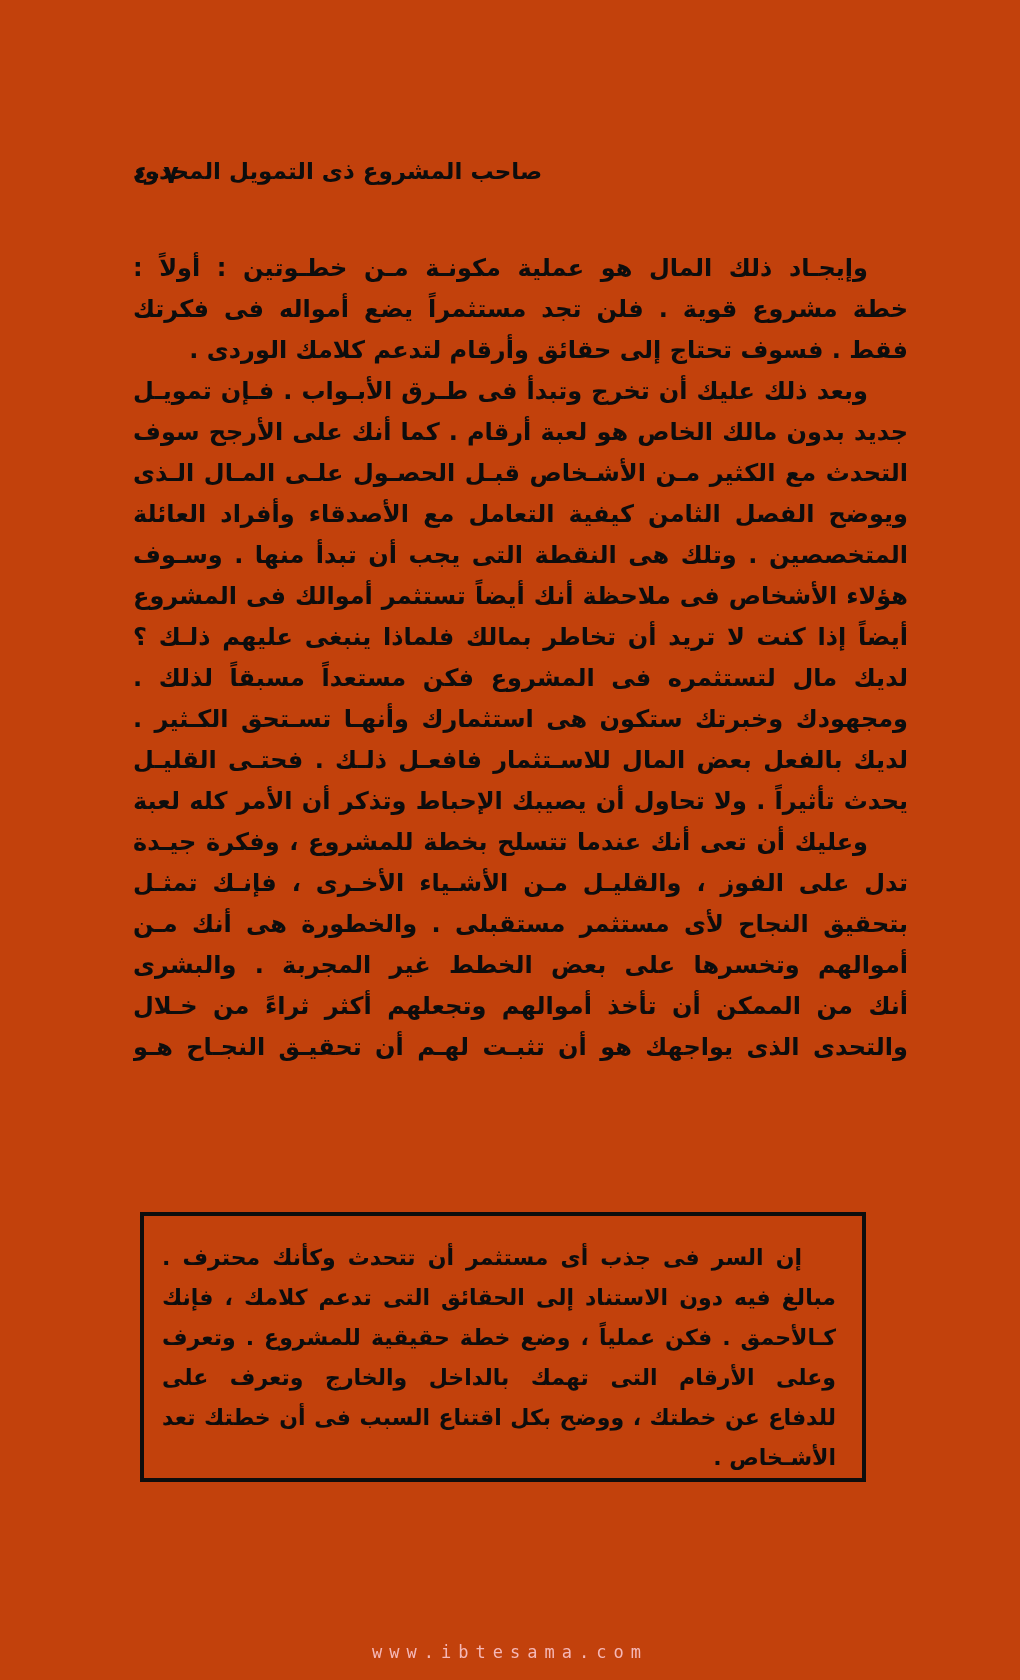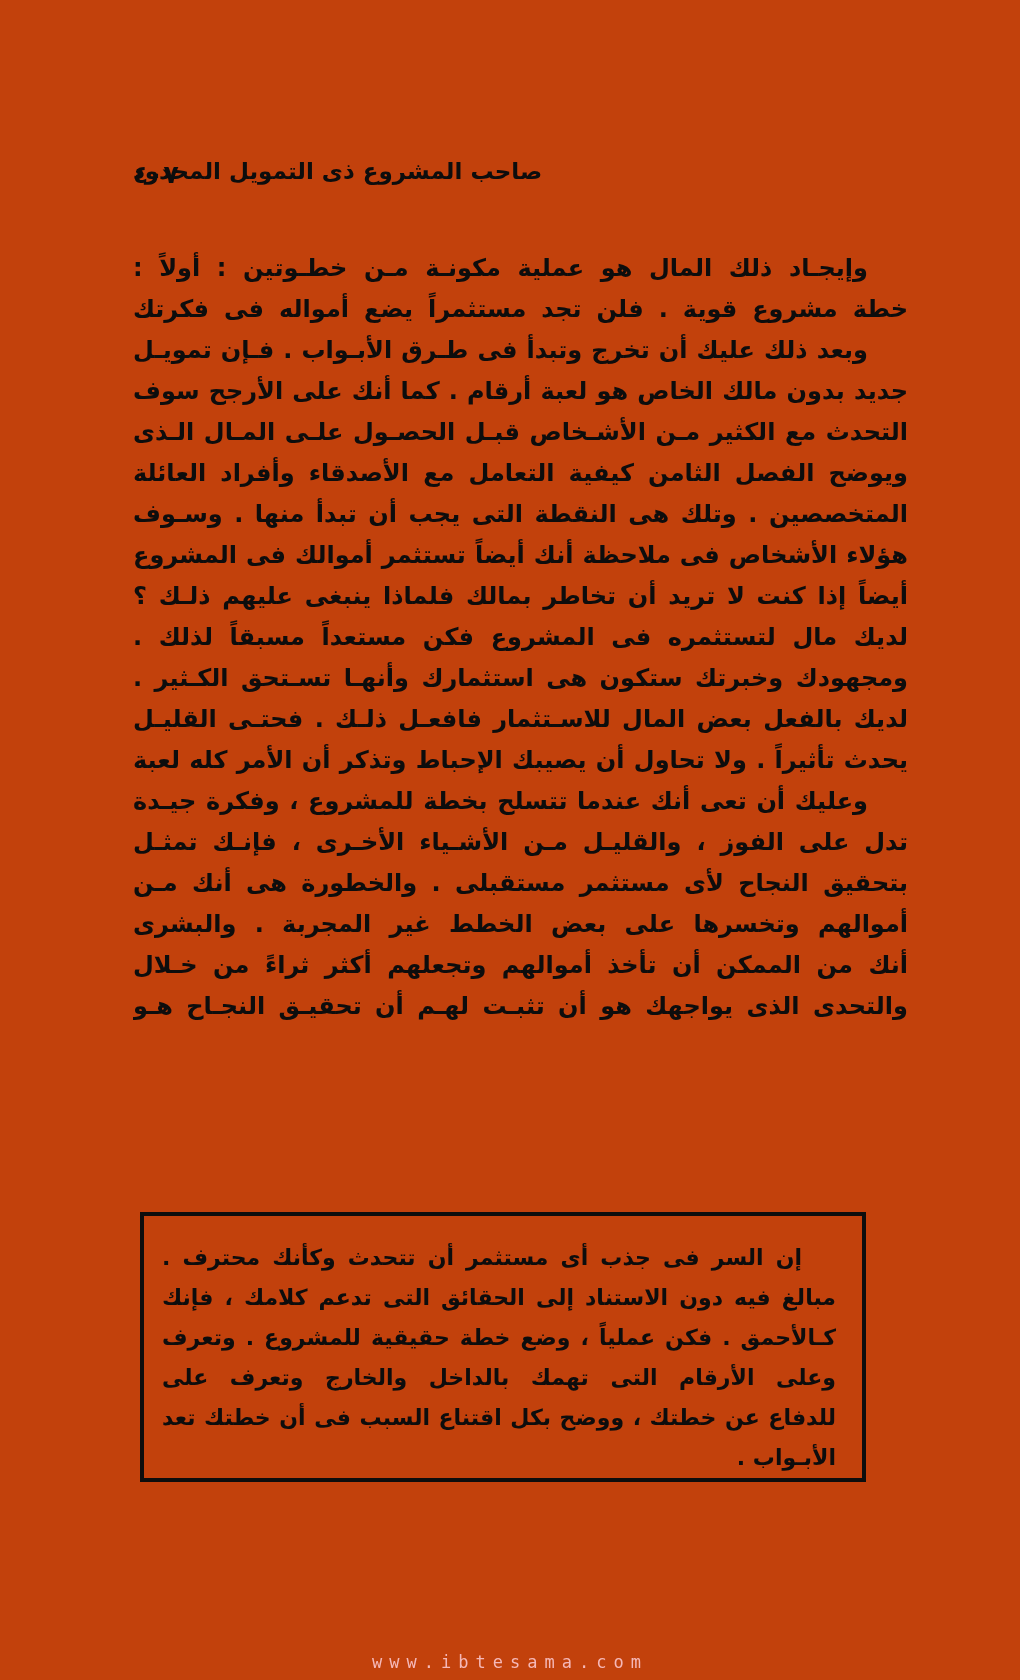--- a/index.html
+++ b/index.html
@@ -81,37 +81,37 @@
     position: absolute;
     top: 1642px;
     left: 0;
     width: 100%;
     text-align: center;
     font-family: "DejaVu Sans Mono", monospace;
     font-size: 17px;
     letter-spacing: 7px;
     color: #f5b8b8;
     font-weight: 400;
-    margin-top: 10px;
   }
 </style>
 </head>
 <body>
 
 <div class="page">
 
   <div class="header">
     <div class="page-number">٤٠٧</div>
     <div class="chapter-title">صاحب المشروع ذى التمويل المحدود</div>
   </div>
 
   <div class="body-text">
 
   <div class="text-line indent">وإيجـاد ذلك المال هو عملية مكونـة مـن خطـوتين : أولاً : سـوف تحتـاج إلى</div>
       <div class="text-line">خطة مشروع قوية . فلن تجد مستثمراً يضع أمواله فى فكرتك اعتماداً على الفكرة</div>
+      <div class="text-line end">فقط . فسوف تحتاج إلى حقائق وأرقام لتدعم كلامك الوردى .</div>
       <div class="text-line indent">وبعد ذلك عليك أن تخرج وتبدأ فى طـرق الأبـواب . فـإن تمويـل أى مشـروع</div>
       <div class="text-line">جديد بدون مالك الخاص هو لعبة أرقام . كما أنك على الأرجح سوف تضطر إلى</div>
       <div class="text-line">التحدث مع الكثير مـن الأشـخاص قبـل الحصـول علـى المـال الـذى تحتاجـه .</div>
       <div class="text-line">ويوضح الفصل الثامن كيفية التعامل مع الأصدقاء وأفراد العائلة والشركاء والزملاء</div>
       <div class="text-line">المتخصصين . وتلك هى النقطة التى يجب أن تبدأ منها . وسـوف يرغـب معظـم</div>
       <div class="text-line">هؤلاء الأشخاص فى ملاحظة أنك أيضاً تستثمر أموالك فى المشروع ، وسيتساءلون</div>
       <div class="text-line">أيضاً إذا كنت لا تريد أن تخاطر بمالك فلماذا ينبغى عليهم ذلـك ؟ فـإذا لم يكـن</div>
       <div class="text-line">لديك مال لتستثمره فى المشروع فكن مستعداً مسبقاً لذلك . ووضـح لهـم أن وقتـك</div>
       <div class="text-line">ومجهودك وخبرتك ستكون هى استثمارك وأنهـا تسـتحق الكـثير . أمـا إذا كـان</div>
       <div class="text-line">لديك بالفعل بعض المال للاسـتثمار فافعـل ذلـك . فحتـى القليـل مـن الممكـن أن</div>
@@ -124,18 +124,18 @@
       <div class="text-line">والتحدى الذى يواجهك هو أن تثبـت لهـم أن تحقيـق النجـاح هـو الأرجـح مـن</div>
     </div>
 
   <div class="callout-box">
 
   <div class="box-line indent">إن السر فى جذب أى مستثمر أن تتحدث وكأنك محترف . فالتحدث بشكل</div>
       <div class="box-line">مبالغ فيه دون الاستناد إلى الحقائق التى تدعم كلامك ، فإنك بذلك ستبدو</div>
       <div class="box-line">كـالأحمق . فكن عملياً ، وضع خطة حقيقية للمشروع . وتعرف على السوق</div>
       <div class="box-line">وعلى الأرقام التى تهمك بالداخل والخارج وتعرف على منافسيك ، وكن مستعداً</div>
       <div class="box-line">للدفاع عن خطتك ، ووضح بكل اقتناع السبب فى أن خطتك تعد فرصة رائعة</div>
-      <div class="box-line end">الأبـواب .</div>
+      <div class="box-line end">الأشـخاص .</div>
     </div>
 
   <div class="watermark" style="color: rgb(245, 184, 184);">www.ibtesama.com</div>
 
 </div>
 
 </body></html>

